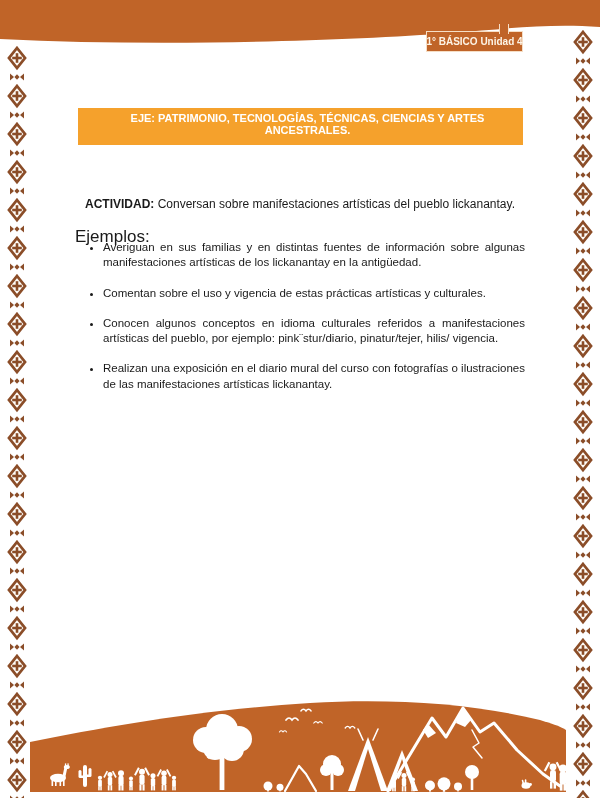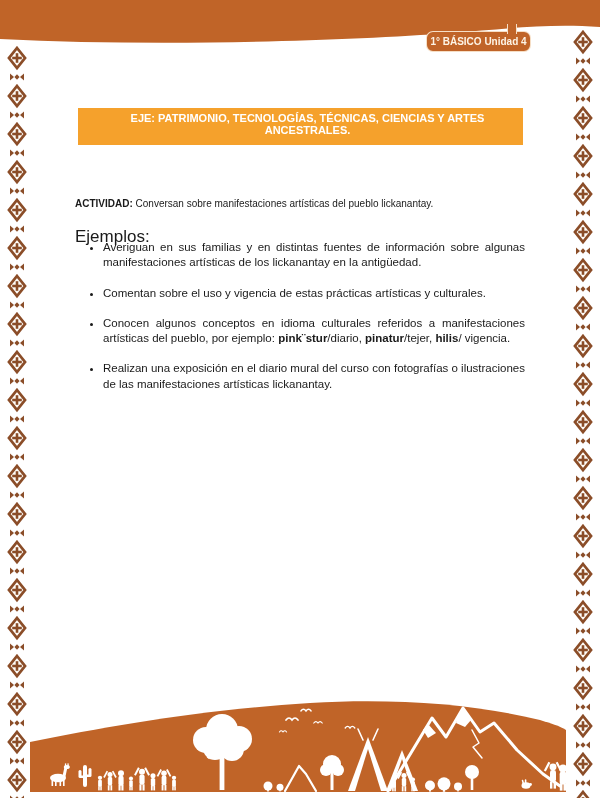--- a/index.html
+++ b/index.html
@@ -12,24 +12,24 @@
   body{background:#ffffff;font-family:"Liberation Sans",sans-serif;}
   .page{
     position:relative;width:600px;height:800px;background:#ffffff;
     overflow:hidden;margin:0 auto;color:var(--text-black);
   }
   
   .top-band{position:absolute;top:0;left:0;display:block;}
   .band-shape{fill:var(--band-orange);}
   
   .unit-badge{
-    position:absolute;top:31px;left:426px;width:105px;height:21px;
+    position:absolute;top:31px;left:426px;width:97px;height:21px;
     background:var(--band-orange);
     border:1px solid rgba(255,243,225,0.85);
-    border-radius:7px;
+    border-radius:0;
     color:#FDF4E6;font-size:10px;font-weight:bold;
     display:flex;align-items:center;justify-content:center;
     white-space:nowrap;z-index:3;
   }
   .unit-badge::before{
     content:"";position:absolute;top:-8px;right:13px;width:8px;height:10px;
     background:var(--band-orange);
     border-left:1px solid rgba(255,243,225,0.85);
     border-right:1px solid rgba(255,243,225,0.85);
   }
@@ -47,35 +47,35 @@
   }
   .eje-banner{
     position:absolute;top:108px;left:78px;width:445px;height:37px;
     background:var(--banner-orange);
     color:#ffffff;font-size:11px;font-weight:bold;
     display:flex;align-items:center;justify-content:center;
     text-align:center;padding:0 4px 6px 18px;
   }
   .activity-line{
     position:absolute;top:197px;left:75px;width:450px;
-    font-size:10px;line-height:1.32;
+    font-size:12px;line-height:1.32;text-align:center;
   }
   .examples-label{
     position:absolute;top:227px;left:75px;width:450px;
     font-size:17px;
   }
   .examples-list{
     position:absolute;top:240px;left:75px;width:450px;
     padding-left:28px;list-style:disc outside;
   }
   .examples-list li{
     font-size:11.5px;line-height:1.33;text-align:justify;
     margin-bottom:15px;color:var(--text-black);
   }
-  .examples-list li b{font-weight:bold;}
+  .examples-list li b{font-weight:normal;}
   
   .footer-art{position:absolute;top:690px;left:0;display:block;z-index:1;}
   .wline{stroke:#ffffff;fill:none;stroke-linecap:round;stroke-linejoin:round;}
 </style>
 </head>
 <body>
 
 <div class="page">
 
   <svg class="top-band" width="600" height="50" viewBox="0 0 600 50" aria-hidden="true">

